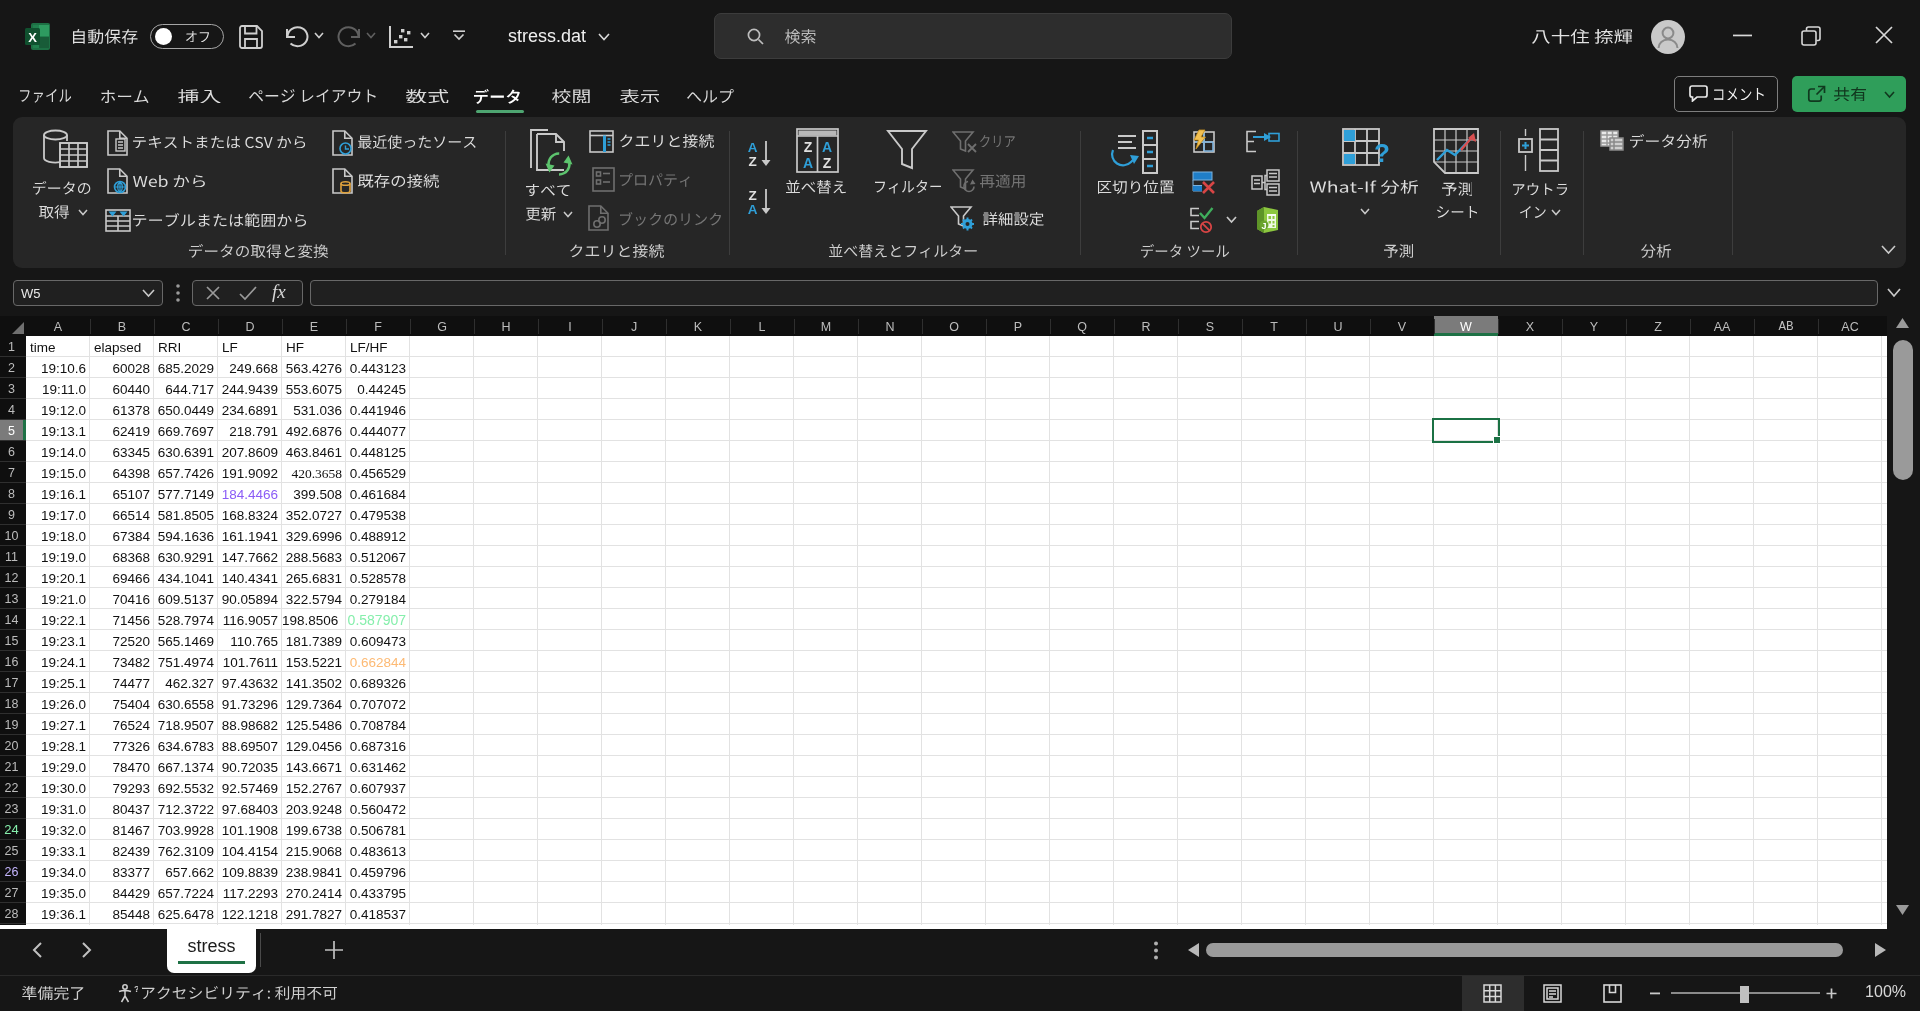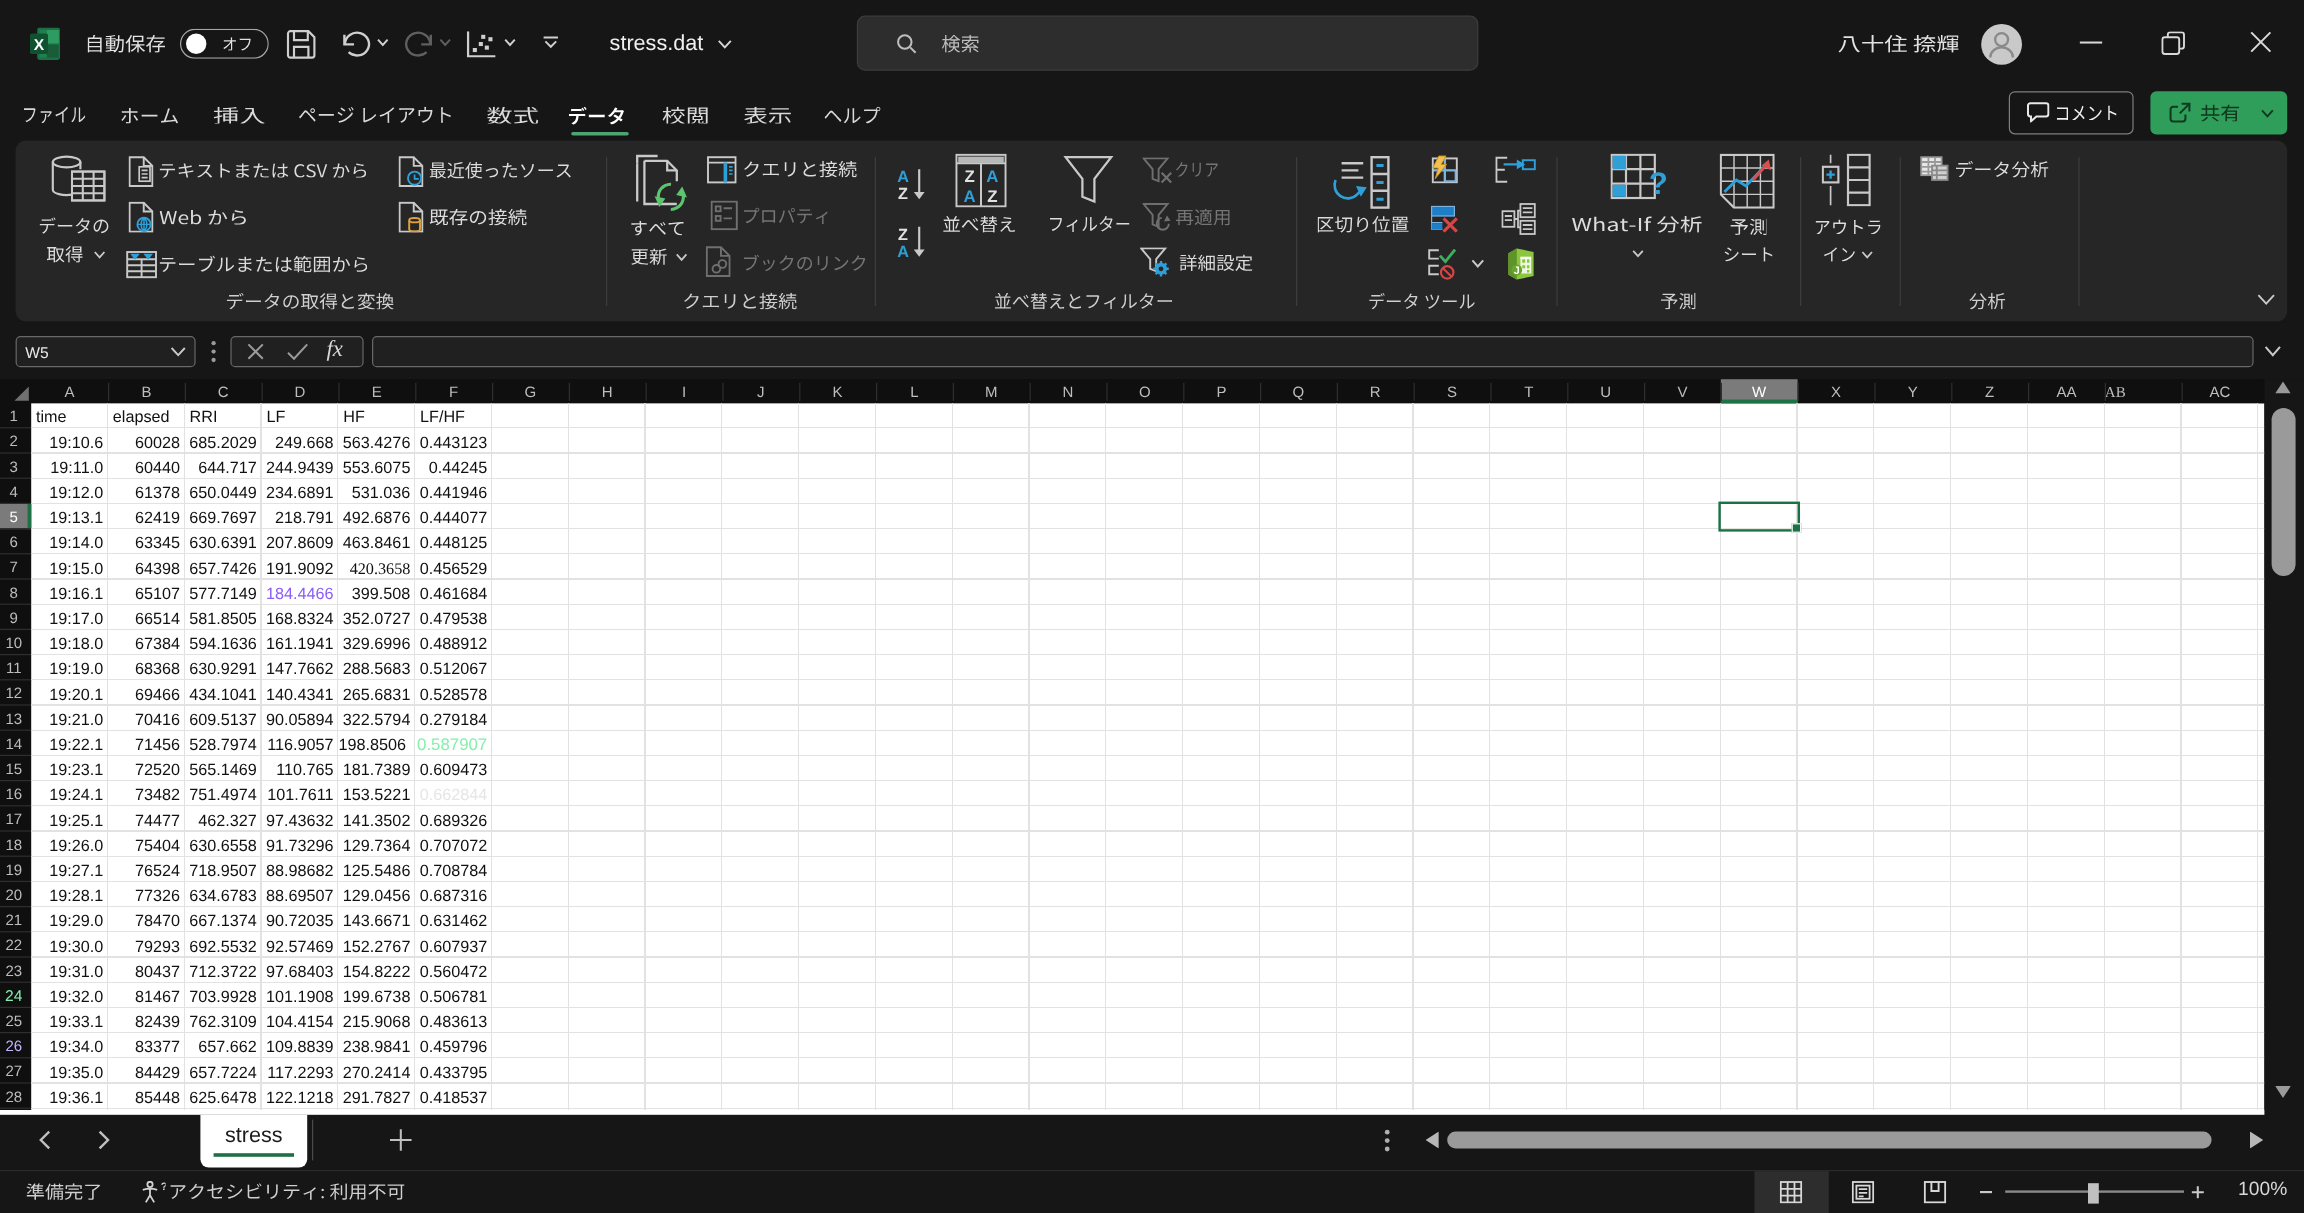--- a/index.html
+++ b/index.html
@@ -623,21 +623,21 @@
 <div style="position:absolute;left:1434px;top:319.5px;width:64px;text-align:center;font-family:'Liberation Sans',sans-serif;font-size:12.5px;line-height:14.5px;color:#ffffff;">W</div>
 <div style="position:absolute;left:1434px;top:319px;width:1px;height:15px;background:#2f2f2f"></div>
 <div style="position:absolute;left:1498px;top:319.5px;width:64px;text-align:center;font-family:'Liberation Sans',sans-serif;font-size:12.5px;line-height:14.5px;color:#bdbdbd;">X</div>
 <div style="position:absolute;left:1498px;top:319px;width:1px;height:15px;background:#2f2f2f"></div>
 <div style="position:absolute;left:1562px;top:319.5px;width:64px;text-align:center;font-family:'Liberation Sans',sans-serif;font-size:12.5px;line-height:14.5px;color:#bdbdbd;">Y</div>
 <div style="position:absolute;left:1562px;top:319px;width:1px;height:15px;background:#2f2f2f"></div>
 <div style="position:absolute;left:1626px;top:319.5px;width:64px;text-align:center;font-family:'Liberation Sans',sans-serif;font-size:12.5px;line-height:14.5px;color:#bdbdbd;">Z</div>
 <div style="position:absolute;left:1626px;top:319px;width:1px;height:15px;background:#2f2f2f"></div>
 <div style="position:absolute;left:1690px;top:319.5px;width:64px;text-align:center;font-family:'Liberation Sans',sans-serif;font-size:12.5px;line-height:14.5px;color:#bdbdbd;">AA</div>
 <div style="position:absolute;left:1690px;top:319px;width:1px;height:15px;background:#2f2f2f"></div>
-<div style="position:absolute;left:1754px;top:319.5px;width:64px;font-family:Liberation Serif, serif;font-size:12.5px;line-height:14.5px;color:#bdbdbd;">AB</div>
+<div style="position:absolute;left:1754px;top:319.5px;width:64px;text-align:center;font-family:Liberation Mono, monospace;font-size:12.5px;line-height:14.5px;color:#bdbdbd;">AB</div>
 <div style="position:absolute;left:1754px;top:319px;width:1px;height:15px;background:#2f2f2f"></div>
 <div style="position:absolute;left:1818px;top:319.5px;width:64px;text-align:center;font-family:'Liberation Sans',sans-serif;font-size:12.5px;line-height:14.5px;color:#bdbdbd;">AC</div>
 <div style="position:absolute;left:1818px;top:319px;width:1px;height:15px;background:#2f2f2f"></div>
 <div style="position:absolute;left:1882px;top:316px;width:5px;height:20px;background:#0f0f0f"></div>
 <svg class="abs" style="left:12px;top:322px" width="13" height="13" viewBox="0 0 13 13">
     <path fill="#707070" d="M12 0 V12 H0 Z"></path>
   </svg>
 <div style="position:absolute;left:0px;top:339.5px;width:23px;text-align:center;font-family:'Liberation Sans',sans-serif;font-size:12.5px;line-height:14.5px;color:#bdbdbd;">1</div>
 <div style="position:absolute;left:0px;top:356px;width:26px;height:1px;background:#2f2f2f"></div>
 <div style="position:absolute;left:0px;top:360.5px;width:23px;text-align:center;font-family:'Liberation Sans',sans-serif;font-size:12.5px;line-height:14.5px;color:#bdbdbd;">2</div>
@@ -785,21 +785,21 @@
 <div style="position:absolute;left:90px;top:633.5px;width:60px;text-align:right;font-family:'Liberation Sans',sans-serif;font-size:13.5px;line-height:15.5px;color:#111111;">72520</div>
 <div style="position:absolute;left:154px;top:633.5px;width:60px;text-align:right;font-family:'Liberation Sans',sans-serif;font-size:13.5px;line-height:15.5px;color:#111111;">565.1469</div>
 <div style="position:absolute;left:218px;top:633.5px;width:60px;text-align:right;font-family:'Liberation Sans',sans-serif;font-size:13.5px;line-height:15.5px;color:#111111;">110.765</div>
 <div style="position:absolute;left:282px;top:633.5px;width:60px;text-align:right;font-family:'Liberation Sans',sans-serif;font-size:13.5px;line-height:15.5px;color:#111111;">181.7389</div>
 <div style="position:absolute;left:346px;top:633.5px;width:60px;text-align:right;font-family:'Liberation Sans',sans-serif;font-size:13.5px;line-height:15.5px;color:#111111;">0.609473</div>
 <div style="position:absolute;left:26px;top:654.5px;width:60px;text-align:right;font-family:'Liberation Sans',sans-serif;font-size:13.5px;line-height:15.5px;color:#111111;">19:24.1</div>
 <div style="position:absolute;left:90px;top:654.5px;width:60px;text-align:right;font-family:'Liberation Sans',sans-serif;font-size:13.5px;line-height:15.5px;color:#111111;">73482</div>
 <div style="position:absolute;left:154px;top:654.5px;width:60px;text-align:right;font-family:'Liberation Sans',sans-serif;font-size:13.5px;line-height:15.5px;color:#111111;">751.4974</div>
 <div style="position:absolute;left:218px;top:654.5px;width:60px;text-align:right;font-family:'Liberation Sans',sans-serif;font-size:13.5px;line-height:15.5px;color:#111111;">101.7611</div>
 <div style="position:absolute;left:282px;top:654.5px;width:60px;text-align:right;font-family:'Liberation Sans',sans-serif;font-size:13.5px;line-height:15.5px;color:#111111;">153.5221</div>
-<div style="position:absolute;left:346px;top:654.5px;width:60px;text-align:right;font-family:'Liberation Sans',sans-serif;font-size:13.5px;line-height:15.5px;color:#e5e5e5;">0.662844</div>
+<div style="position:absolute;left:346px;top:654.5px;width:60px;text-align:right;font-family:'Liberation Sans',sans-serif;font-size:13.5px;line-height:15.5px;color:#fdba74;">0.662844</div>
 <div style="position:absolute;left:26px;top:675.5px;width:60px;text-align:right;font-family:'Liberation Sans',sans-serif;font-size:13.5px;line-height:15.5px;color:#111111;">19:25.1</div>
 <div style="position:absolute;left:90px;top:675.5px;width:60px;text-align:right;font-family:'Liberation Sans',sans-serif;font-size:13.5px;line-height:15.5px;color:#111111;">74477</div>
 <div style="position:absolute;left:154px;top:675.5px;width:60px;text-align:right;font-family:'Liberation Sans',sans-serif;font-size:13.5px;line-height:15.5px;color:#111111;">462.327</div>
 <div style="position:absolute;left:218px;top:675.5px;width:60px;text-align:right;font-family:'Liberation Sans',sans-serif;font-size:13.5px;line-height:15.5px;color:#111111;">97.43632</div>
 <div style="position:absolute;left:282px;top:675.5px;width:60px;text-align:right;font-family:'Liberation Sans',sans-serif;font-size:13.5px;line-height:15.5px;color:#111111;">141.3502</div>
 <div style="position:absolute;left:346px;top:675.5px;width:60px;text-align:right;font-family:'Liberation Sans',sans-serif;font-size:13.5px;line-height:15.5px;color:#111111;">0.689326</div>
 <div style="position:absolute;left:26px;top:696.5px;width:60px;text-align:right;font-family:'Liberation Sans',sans-serif;font-size:13.5px;line-height:15.5px;color:#111111;">19:26.0</div>
 <div style="position:absolute;left:90px;top:696.5px;width:60px;text-align:right;font-family:'Liberation Sans',sans-serif;font-size:13.5px;line-height:15.5px;color:#111111;">75404</div>
 <div style="position:absolute;left:154px;top:696.5px;width:60px;text-align:right;font-family:'Liberation Sans',sans-serif;font-size:13.5px;line-height:15.5px;color:#111111;">630.6558</div>
 <div style="position:absolute;left:218px;top:696.5px;width:60px;text-align:right;font-family:'Liberation Sans',sans-serif;font-size:13.5px;line-height:15.5px;color:#111111;">91.73296</div>
@@ -826,21 +826,21 @@
 <div style="position:absolute;left:26px;top:780.5px;width:60px;text-align:right;font-family:'Liberation Sans',sans-serif;font-size:13.5px;line-height:15.5px;color:#111111;">19:30.0</div>
 <div style="position:absolute;left:90px;top:780.5px;width:60px;text-align:right;font-family:'Liberation Sans',sans-serif;font-size:13.5px;line-height:15.5px;color:#111111;">79293</div>
 <div style="position:absolute;left:154px;top:780.5px;width:60px;text-align:right;font-family:'Liberation Sans',sans-serif;font-size:13.5px;line-height:15.5px;color:#111111;">692.5532</div>
 <div style="position:absolute;left:218px;top:780.5px;width:60px;text-align:right;font-family:'Liberation Sans',sans-serif;font-size:13.5px;line-height:15.5px;color:#111111;">92.57469</div>
 <div style="position:absolute;left:282px;top:780.5px;width:60px;text-align:right;font-family:'Liberation Sans',sans-serif;font-size:13.5px;line-height:15.5px;color:#111111;">152.2767</div>
 <div style="position:absolute;left:346px;top:780.5px;width:60px;text-align:right;font-family:'Liberation Sans',sans-serif;font-size:13.5px;line-height:15.5px;color:#111111;">0.607937</div>
 <div style="position:absolute;left:26px;top:801.5px;width:60px;text-align:right;font-family:'Liberation Sans',sans-serif;font-size:13.5px;line-height:15.5px;color:#111111;">19:31.0</div>
 <div style="position:absolute;left:90px;top:801.5px;width:60px;text-align:right;font-family:'Liberation Sans',sans-serif;font-size:13.5px;line-height:15.5px;color:#111111;">80437</div>
 <div style="position:absolute;left:154px;top:801.5px;width:60px;text-align:right;font-family:'Liberation Sans',sans-serif;font-size:13.5px;line-height:15.5px;color:#111111;">712.3722</div>
 <div style="position:absolute;left:218px;top:801.5px;width:60px;text-align:right;font-family:'Liberation Sans',sans-serif;font-size:13.5px;line-height:15.5px;color:#111111;">97.68403</div>
-<div style="position:absolute;left:282px;top:801.5px;width:60px;text-align:right;font-family:'Liberation Sans',sans-serif;font-size:13.5px;line-height:15.5px;color:#111111;">154.8222</div>
+<div style="position:absolute;left:282px;top:801.5px;width:60px;text-align:right;font-family:'Liberation Sans',sans-serif;font-size:13.5px;line-height:15.5px;color:#111111;">203.9248</div>
 <div style="position:absolute;left:346px;top:801.5px;width:60px;text-align:right;font-family:'Liberation Sans',sans-serif;font-size:13.5px;line-height:15.5px;color:#111111;">0.560472</div>
 <div style="position:absolute;left:26px;top:822.5px;width:60px;text-align:right;font-family:'Liberation Sans',sans-serif;font-size:13.5px;line-height:15.5px;color:#111111;">19:32.0</div>
 <div style="position:absolute;left:90px;top:822.5px;width:60px;text-align:right;font-family:'Liberation Sans',sans-serif;font-size:13.5px;line-height:15.5px;color:#111111;">81467</div>
 <div style="position:absolute;left:154px;top:822.5px;width:60px;text-align:right;font-family:'Liberation Sans',sans-serif;font-size:13.5px;line-height:15.5px;color:#111111;">703.9928</div>
 <div style="position:absolute;left:218px;top:822.5px;width:60px;text-align:right;font-family:'Liberation Sans',sans-serif;font-size:13.5px;line-height:15.5px;color:#111111;">101.1908</div>
 <div style="position:absolute;left:282px;top:822.5px;width:60px;text-align:right;font-family:'Liberation Sans',sans-serif;font-size:13.5px;line-height:15.5px;color:#111111;">199.6738</div>
 <div style="position:absolute;left:346px;top:822.5px;width:60px;text-align:right;font-family:'Liberation Sans',sans-serif;font-size:13.5px;line-height:15.5px;color:#111111;">0.506781</div>
 <div style="position:absolute;left:26px;top:843.5px;width:60px;text-align:right;font-family:'Liberation Sans',sans-serif;font-size:13.5px;line-height:15.5px;color:#111111;">19:33.1</div>
 <div style="position:absolute;left:90px;top:843.5px;width:60px;text-align:right;font-family:'Liberation Sans',sans-serif;font-size:13.5px;line-height:15.5px;color:#111111;">82439</div>
 <div style="position:absolute;left:154px;top:843.5px;width:60px;text-align:right;font-family:'Liberation Sans',sans-serif;font-size:13.5px;line-height:15.5px;color:#111111;">762.3109</div>

